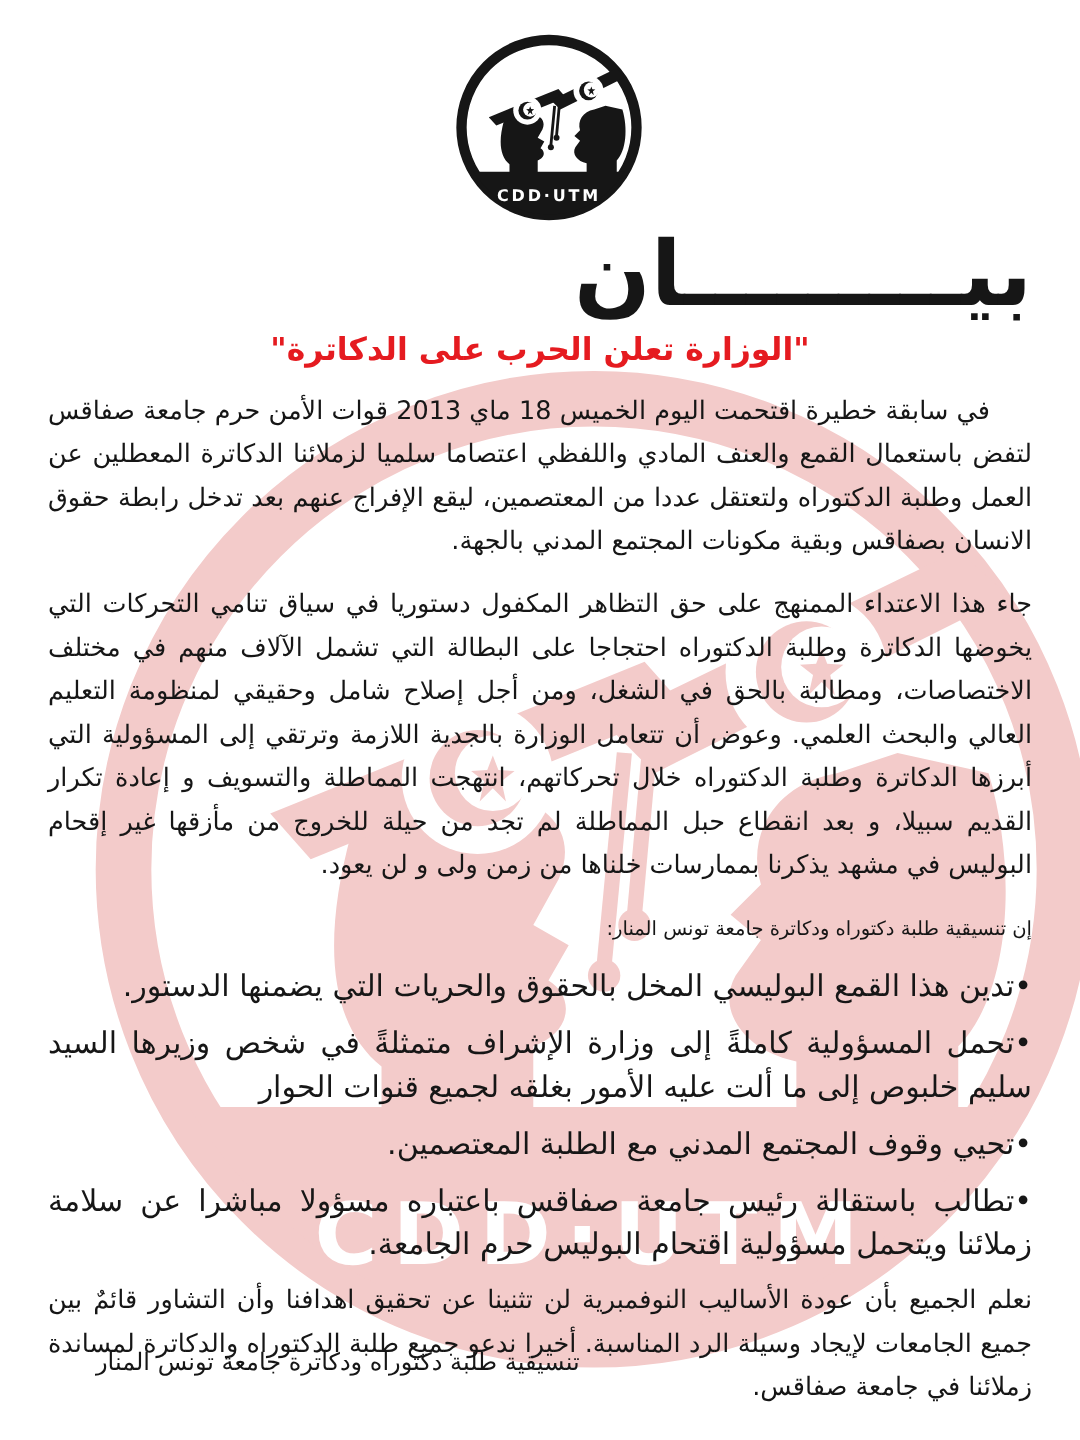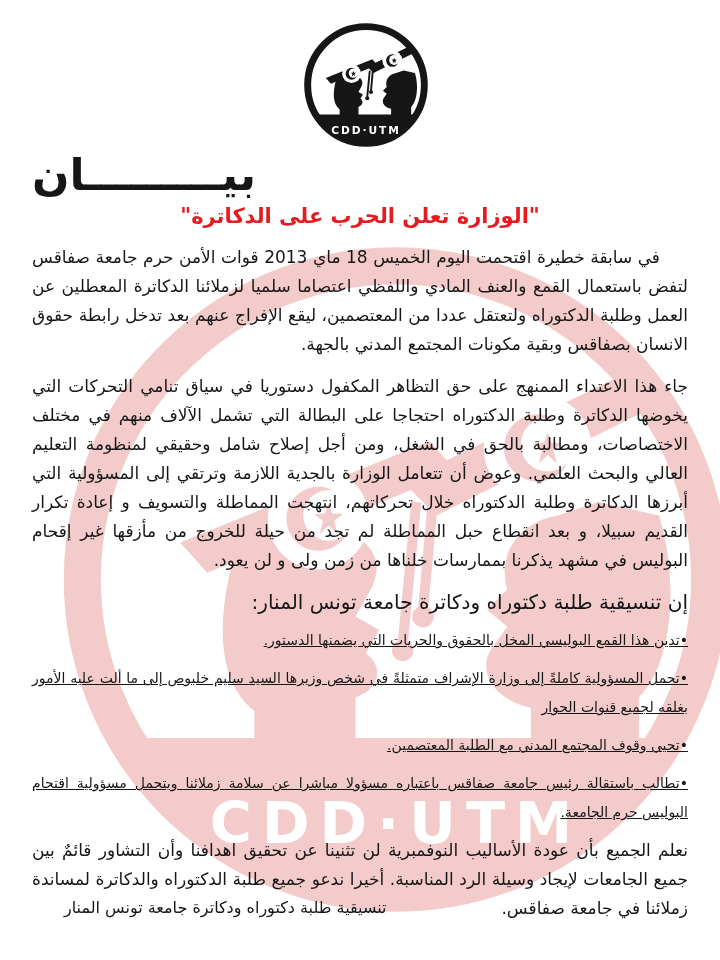--- a/index.html
+++ b/index.html
@@ -36,42 +36,42 @@
   }
   .logo{
     display:block;
     width:138px;height:130px;
     margin:20px auto 2px auto;
     transform:translateX(6px);
     color:var(--ink);
   }
   .title{
     margin:0;
-    text-align:left;
-    font-size:44px;
+    text-align:right;
+    font-size:60px;
     font-weight:bold;
     line-height:1.05;
     color:var(--ink);
   }
   .subtitle{
     margin:6px 0 15px 0;
     text-align:center;
     font-size:21px;
     font-weight:bold;
     color:var(--red);
   }
   .para{
     margin:0 0 13px 0;
     font-size:17px;
     line-height:29px;
     text-align:justify;
   }
   .para.first{text-indent:28px;}
-  .intro{margin:2px 0 9px 0;font-size:20px;line-height:29px;}
-  .bullet{margin:0 0 9px 0;font-size:14px;line-height:29px;text-align:justify;text-decoration:underline;}
+  .intro{margin:2px 0 9px 0;font-size:13px;line-height:29px;}
+  .bullet{margin:0 0 9px 0;font-size:20px;line-height:29px;text-align:justify;}
   .closing{margin:5px 0 16px 0;}
   .signature{
     position:absolute;
     left:40px;top:898px;
     z-index:1;
     font-size:16px;
     text-align:right;
     direction:rtl;
     color:var(--ink);
     margin-left:24px;

